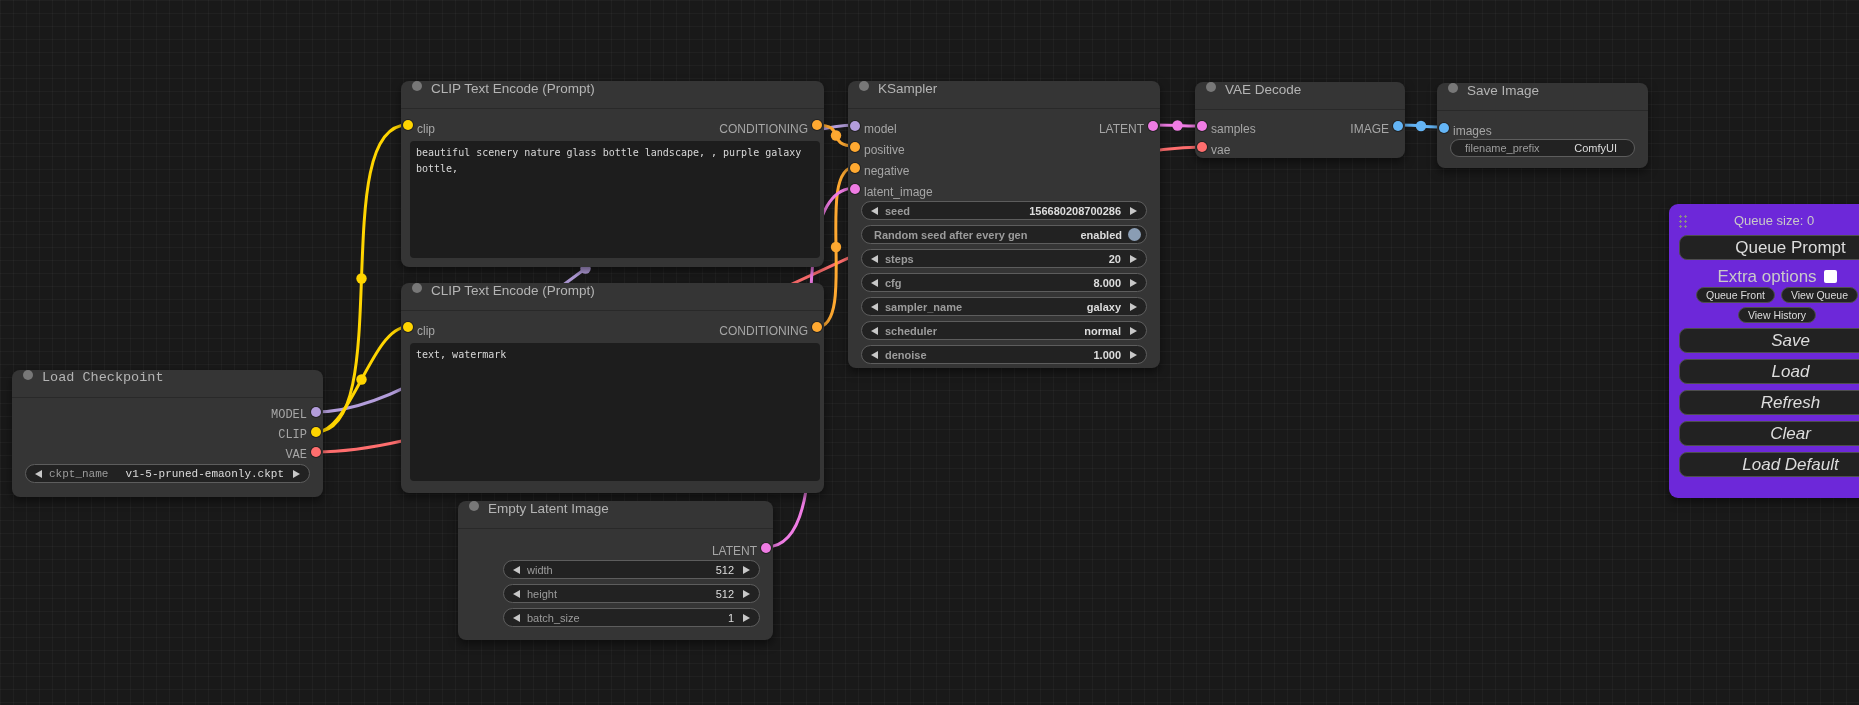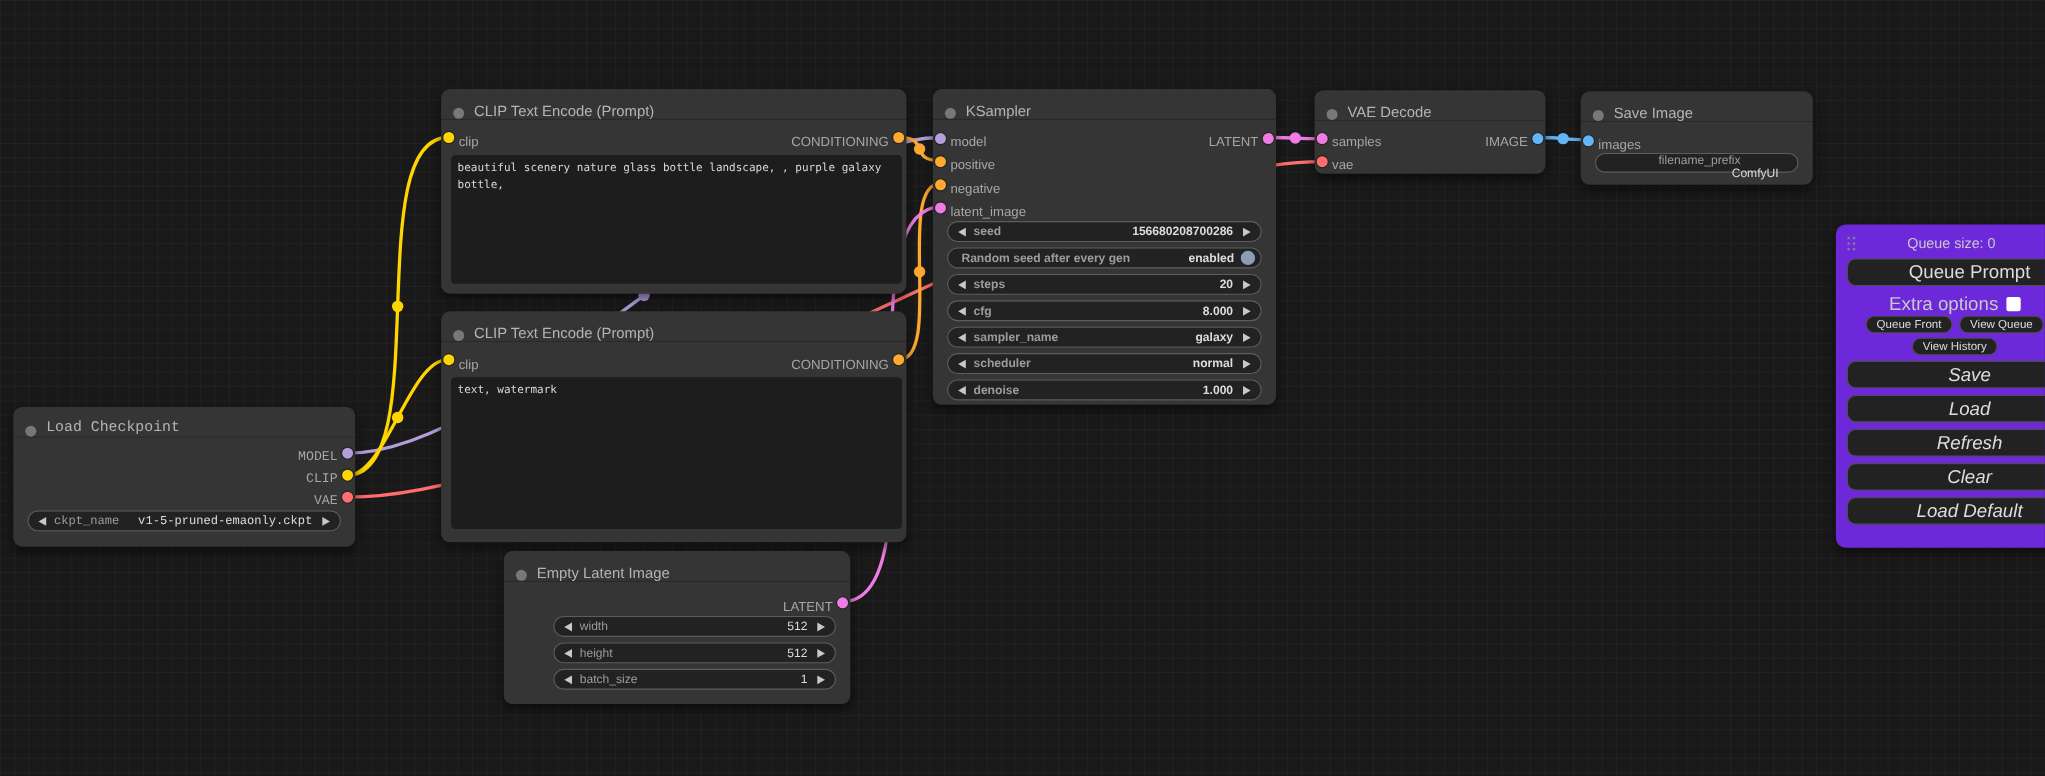--- a/index.html
+++ b/index.html
@@ -15,21 +15,21 @@
   }
   #wires { position: absolute; left: 0; top: 0; z-index: 1; }
 
   .node {
     position: absolute; z-index: 2;
     background: #353535; border-radius: 8px;
     box-shadow: 0 4px 10px rgba(0,0,0,0.5);
     color: #a6a6a6;
   }
   .node-title {
-    height: 28px; display: flex; align-items: flex-end; gap: 9px;
+    height: 28px; display: flex; align-items: flex-start; gap: 9px;
     padding: 0 11px; font-size: 13.5px; color: #b4b4b4;
     border-bottom: 1px solid rgba(0,0,0,0.22);
   }
   .status-dot { width: 10px; height: 10px; border-radius: 50%; background: #787878; flex: 0 0 auto; }
 
   .ports { position: relative; }
   .port-row { position: relative; display: flex; align-items: flex-end; padding: 0 16px; font-size: 12px; color: #a6a6a6; }
   .port-row .out-label { margin-left: auto; }
   .pd { position: absolute; top: 50%; width: 10px; height: 10px; margin-top: -5px; border-radius: 50%; box-shadow: 0 0 0 1px rgba(0,0,0,0.35); }
   .pd-in { left: 2px; }
@@ -71,21 +71,21 @@
   #n-clipp .ports, #n-clipn .ports { padding-top: 5px; }
   #n-clipp .port-row, #n-clipn .port-row { height: 22px; }
   #n-clipp .prompt { top: 60px; height: 117px; }
   #n-clipn .prompt { top: 60px; height: 138px; }
   #n-latent .ports { padding-top: 8px; } #n-latent .port-row { height: 21px; }
   #n-latent .widgets { padding-top: 2px; padding-left: 32px; }
   #n-ksamp .ports { padding-top: 6px; } #n-ksamp .port-row { height: 21px; }
   #n-ksamp .widgets { padding-top: 2px; font-weight: bold; }
   #n-vae .ports { padding-top: 5px; } #n-vae .port-row { height: 21px; }
   #n-save .ports { padding-top: 6px; } #n-save .port-row { height: 21px; }
-  #n-save .widget { margin-top: 1px; height: 18px; flex-direction: column; }
+  #n-save .widget { margin-top: 1px; height: 18px; }
   #n-save .widget .w-name { margin-left: 5px; }
 
   
   .menu {
     position: absolute; z-index: 3;
     left: 1669px; top: 204px; width: 216px; height: 294px;
     background: #6d28d9; border-radius: 9px;
     box-shadow: 0 4px 10px rgba(0,0,0,0.5);
     padding-top: 7px; color: #cccccc;
   }

